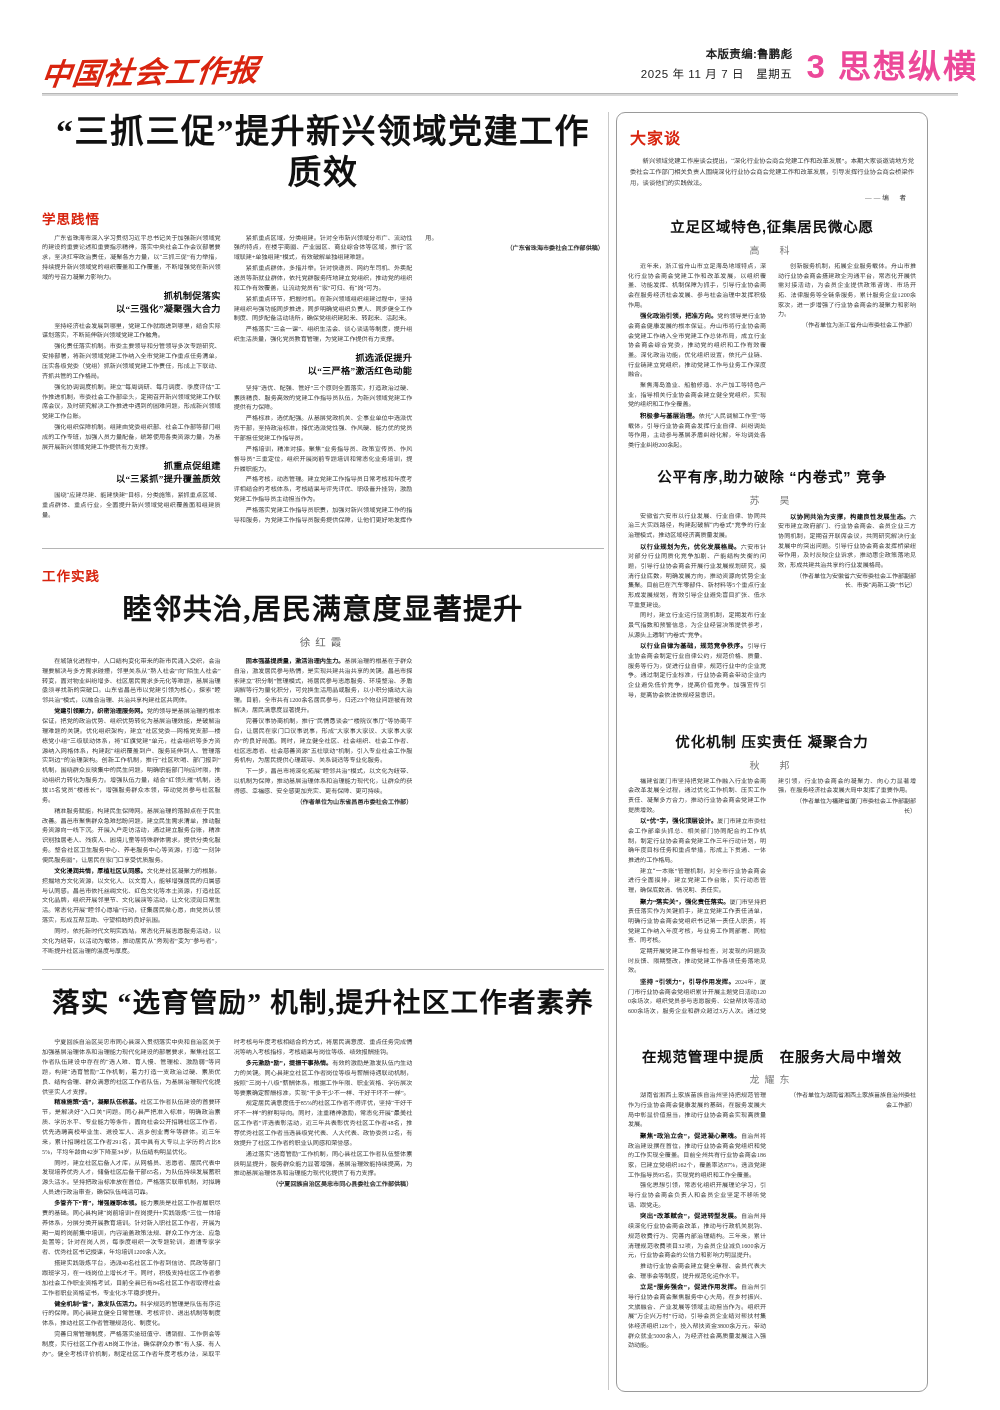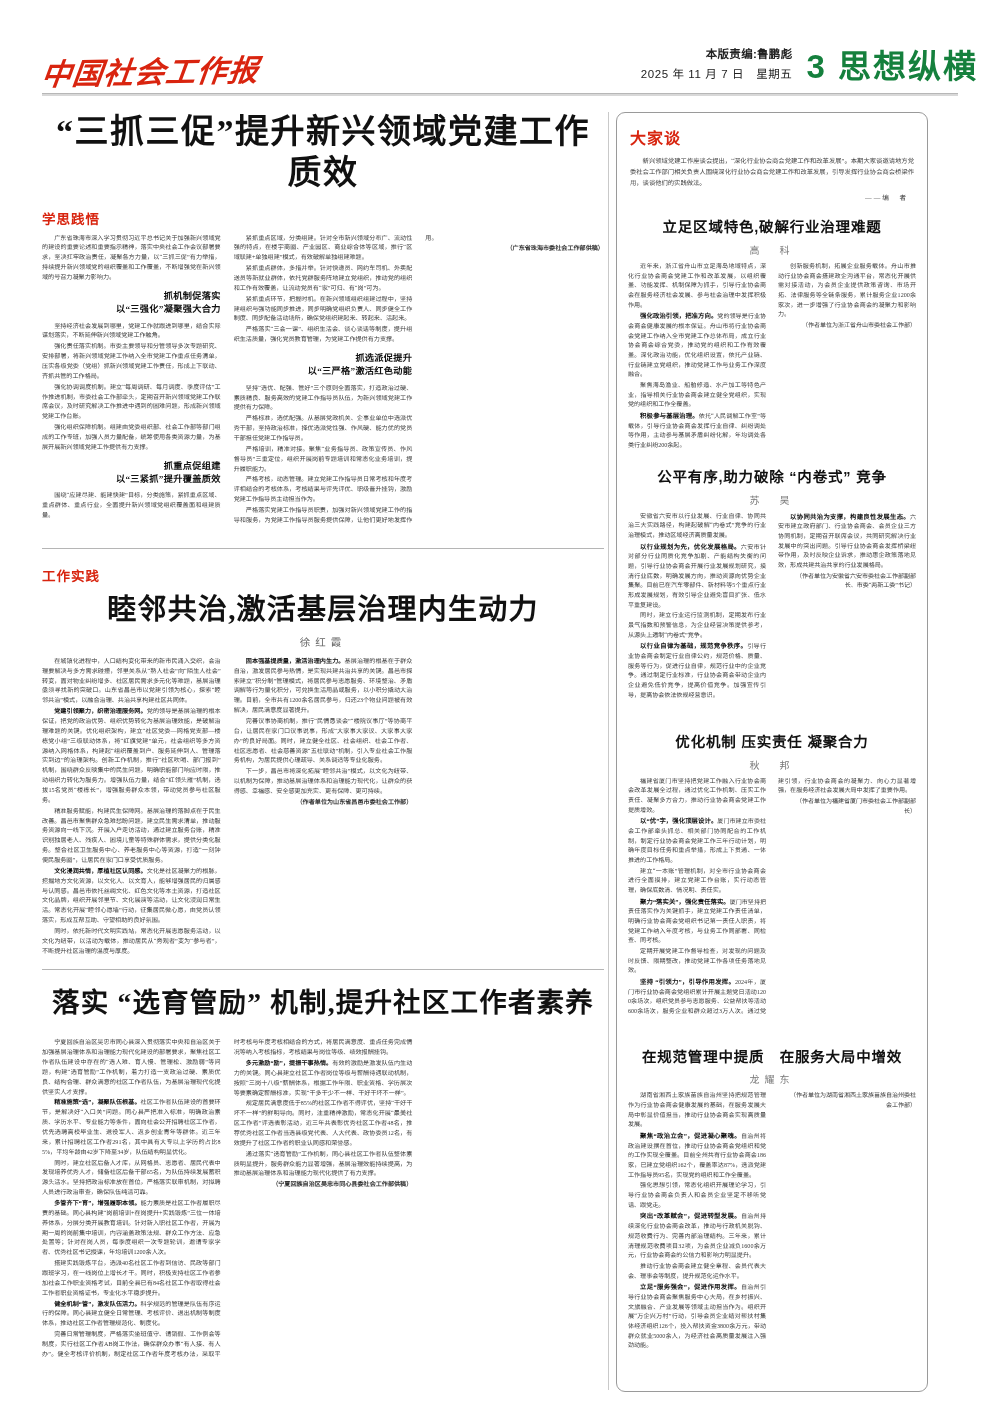--- a/index.html
+++ b/index.html
@@ -65,21 +65,21 @@
   }
   .masthead-date {
     font-size: 11.5px;
     letter-spacing: 0.6px;
     margin-top: 3px;
   }
   .masthead-pageno {
     font-family: "Liberation Sans", "DejaVu Sans", sans-serif;
     font-size: 33px;
     font-weight: bold;
-    color: #15803d;
+    color: #ec4899;
     line-height: 1;
     letter-spacing: 2px;
     white-space: nowrap;
     padding-bottom: 1px;
   }
   .rule-top {
     position: absolute;
     left: 42px;
     top: 93px;
     width: 916px;
@@ -324,21 +324,21 @@
         <p>严格考核，动态管理。建立党建工作指导员日常考核和年度考评相结合的考核体系，考核结果与评先评优、职级晋升挂钩，激励党建工作指导员主动担当作为。</p>
         <p>严格落实党建工作指导员职责，加强对新兴领域党建工作的指导和服务，为党建工作指导员服务提供保障，让他们更好地发挥作用。</p>
         <p class="credit">（广东省珠海市委社会工作部供稿）</p>
       </div>
     </div>
 
     <div class="hr-thin" style="margin-top:14px"></div>
 
     <div style="margin-top:16px">
       <div class="kicker">工作实践</div>
-      <div class="headline-2">睦邻共治,激活基层治理内生动力</div>
+      <div class="headline-2">睦邻共治,居民满意度显著提升</div>
       <div class="byline">徐红霞</div>
       <div class="cols3" style="height:300px; margin-top:8px">
         <p>在城镇化进程中，人口结构变化带来的新市民涌入交织，会治理要解决与多方需求碰撞，邻里关系从“熟人社会”向“陌生人社会”转变，面对物业纠纷增多、社区居民需求多元化等难题，基层治理亟须寻找新的突破口。山东省昌邑市以党建引领为核心，探索“睦邻共治”模式，以融合治理、共治共享构建社区共同体。</p>
         <p><span class="lead-run">党建引领聚力，织密治理服务网。</span><span>党的领导是基层治理的根本保证，把党的政治优势、组织优势转化为基层治理效能，是破解治理难题的关键。优化组织架构，建立“社区党委—网格党支部—楼栋党小组”三级联动体系，将“红旗党建”单元，社会组织等多方资源纳入网格体系，构建起“组织覆盖到户、服务延伸到人、管理落实到边”的治理架构。创新工作机制，推行“社区吹哨、部门报到”机制，围绕群众反映集中的民生问题，明确职能部门响应时限，推动组织力转化为服务力。增强队伍力量，结合“红领头雁”机制，选拔15名党员“楼栋长”，增强服务群众本领，带动党员参与社区服务。</span></p>
         <p>精准服务赋能，构建民生保障网。基层治理的落脚点在于民生改善。昌邑市聚焦群众急难愁盼问题，建立民生需求清单，推动服务资源向一线下沉。开展入户走访活动，通过建立服务台账，精准识别独居老人、残疾人、困境儿童等特殊群体需求，提供分类化服务。整合社区卫生服务中心、养老服务中心等资源，打造“一刻钟便民服务圈”，让居民在家门口享受优质服务。</p>
         <p><span class="lead-run">文化浸润共情，厚植社区认同感。</span><span>文化是社区凝聚力的根脉，挖掘地方文化资源，以文化人、以文育人，能够增强居民的归属感与认同感。昌邑市依托丝绸文化、红色文化等本土资源，打造社区文化品牌，组织开展邻里节、文化展演等活动，让文化浸润日常生活。常态化开展“睦邻心愿墙”行动，征集居民微心愿，由党员认领落实，形成互帮互助、守望相助的良好氛围。</span></p>
         <p>同时，依托新时代文明实践站，常态化开展志愿服务活动，以文化为纽带，以活动为载体，推动居民从“旁观者”变为“参与者”，不断提升社区治理的温度与厚度。</p>
         <p><span class="lead-run">固本强基提质量，激活治理内生力。</span><span>基层治理的根基在于群众自治，激发居民参与热情，是实现共建共治共享的关键。昌邑市探索建立“积分制”管理模式，将居民参与志愿服务、环境整治、矛盾调解等行为量化积分，可兑换生活用品或服务，以小积分撬动大治理。目前，全市共有1200余名居民参与，归还23个物业问题被有效解决，居民满意度显著提升。</span></p>
         <p>完善议事协商机制，推行“民情恳谈会”“楼院议事厅”等协商平台，让居民在家门口议事说事，形成“大家事大家议、大家事大家办”的良好局面。同时，建立健全社区、社会组织、社会工作者、社区志愿者、社会慈善资源“五社联动”机制，引入专业社会工作服务机构，为居民提供心理疏导、关系调适等专业化服务。</p>
         <p>下一步，昌邑市将深化拓展“睦邻共治”模式，以文化为纽带、以机制为保障，推动基层治理体系和治理能力现代化，让群众的获得感、幸福感、安全感更加充实、更有保障、更可持续。</p>
@@ -366,21 +366,21 @@
     </div>
 
   </div>
 
   <div class="right-zone">
     <div class="sb-title">大家谈</div>
     <div class="sb-intro">新兴领域党建工作座谈会提出，“深化行业协会商会党建工作和改革发展”。本期大家谈邀请地方党委社会工作部门相关负责人围绕深化行业协会商会党建工作和改革发展，引导发挥行业协会商会桥梁作用，谈谈他们的实践做法。</div>
     <div class="sb-editor-sign">——编　者</div>
 
     <div>
-      <div class="sb-article-title">立足区域特色,破解行业治理难题</div>
+      <div class="sb-article-title">立足区域特色,征集居民微心愿</div>
       <div class="sb-author">高　科</div>
       <div class="sb-cols" style="height:190px">
         <p>近年来，浙江省舟山市立足海岛地域特点，深化行业协会商会党建工作和改革发展，以组织覆盖、功能发挥、机制保障为抓手，引导行业协会商会在服务经济社会发展、参与社会治理中发挥积极作用。</p>
         <p><span class="sb-sub" style="display:inline; text-indent:0">强化政治引领，把准方向。</span><span>党的领导是行业协会商会健康发展的根本保证。舟山市将行业协会商会党建工作纳入全市党建工作总体布局，成立行业协会商会综合党委，推动党的组织和工作有效覆盖。深化政治功能，优化组织设置，依托产业链、行业链建立党组织，推动党建工作与业务工作深度融合。</span></p>
         <p>聚焦海岛渔业、船舶修造、水产加工等特色产业，指导相关行业协会商会建立健全党组织，实现党的组织和工作全覆盖。</p>
         <p><span class="sb-sub" style="display:inline; text-indent:0">积极参与基层治理。</span><span>依托“人民调解工作室”等载体，引导行业协会商会发挥行业自律、纠纷调处等作用，主动参与基层矛盾纠纷化解，年均调处各类行业纠纷200余起。</span></p>
         <p>创新服务机制，拓展企业服务载体。舟山市推动行业协会商会搭建政企沟通平台，常态化开展供需对接活动，为会员企业提供政策咨询、市场开拓、法律服务等全链条服务，累计服务企业1200余家次，进一步增强了行业协会商会的凝聚力和影响力。</p>
         <p class="sb-credit">（作者单位为浙江省舟山市委社会工作部）</p>
       </div>
     </div>

